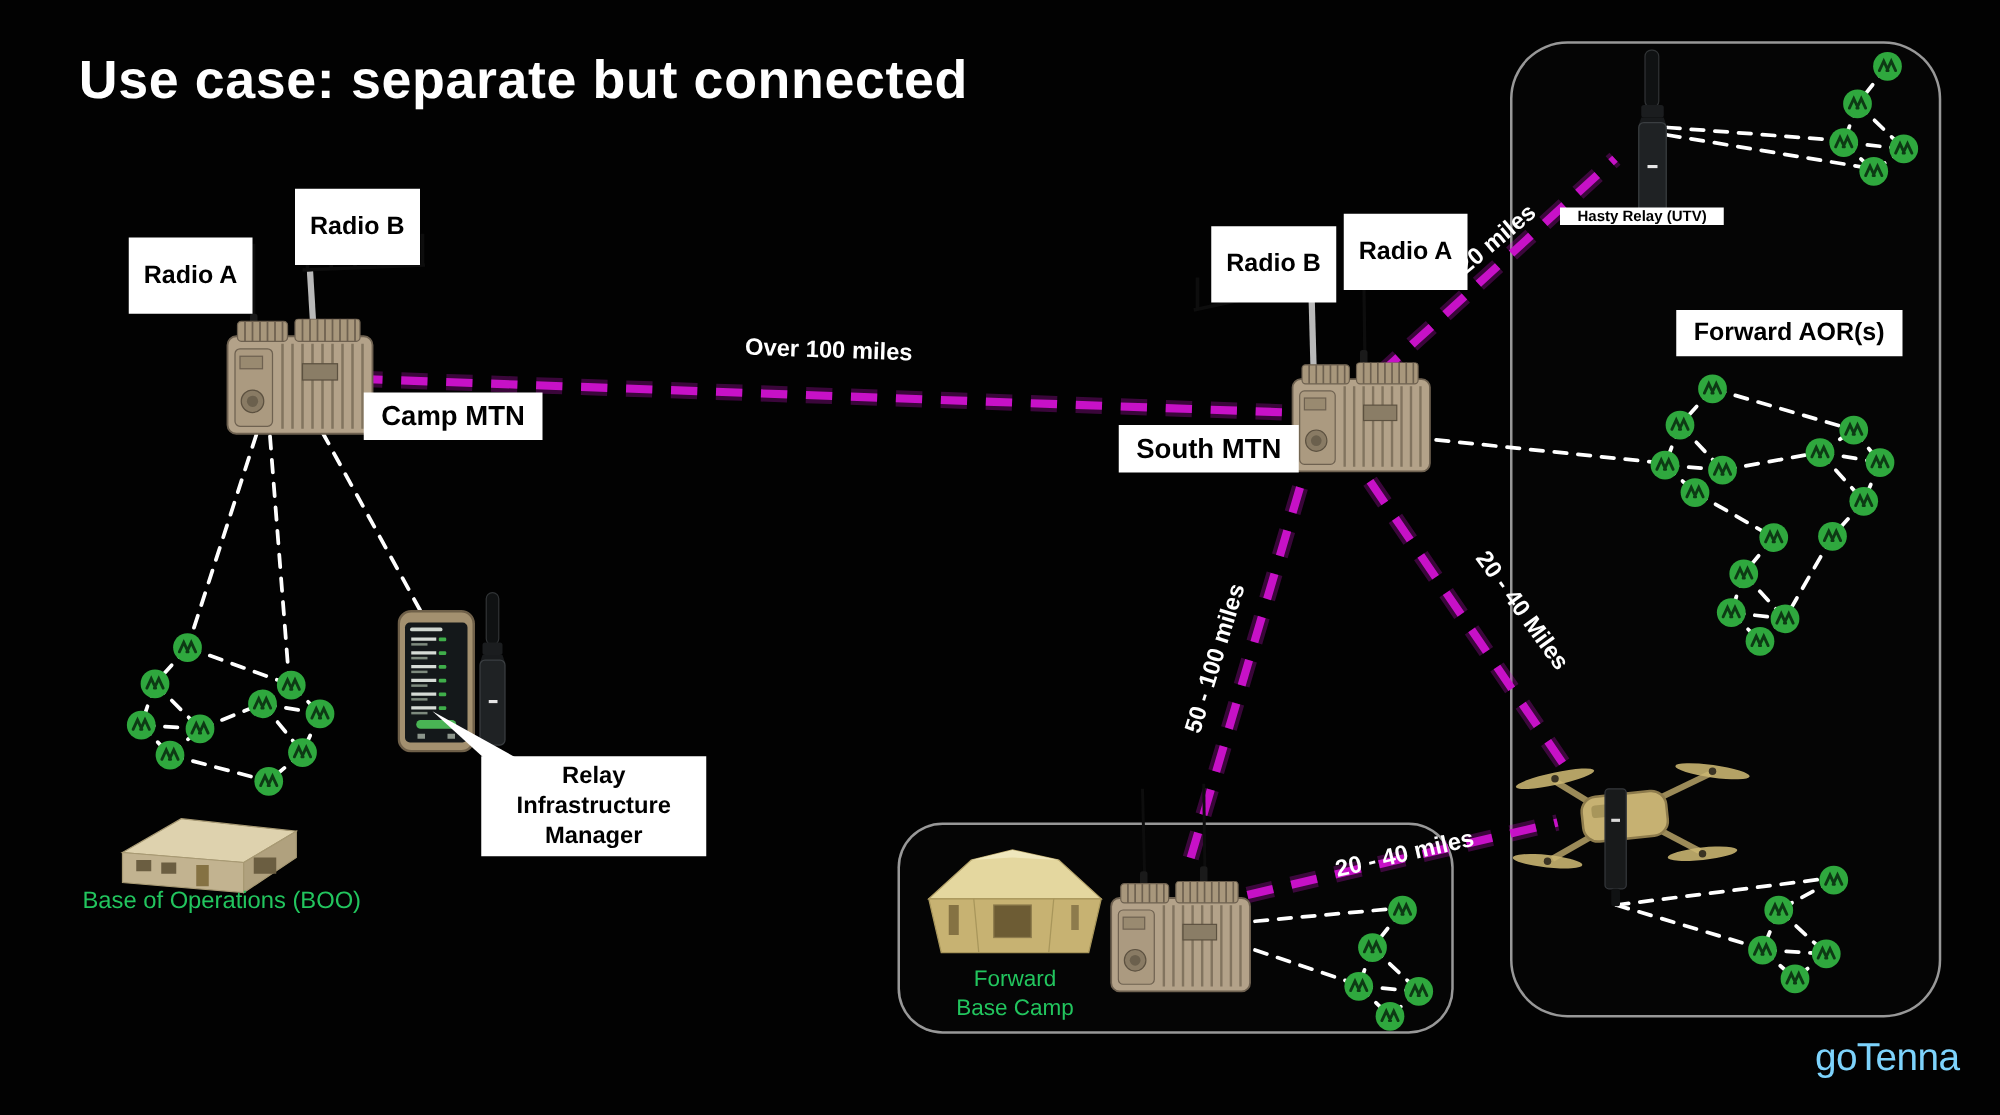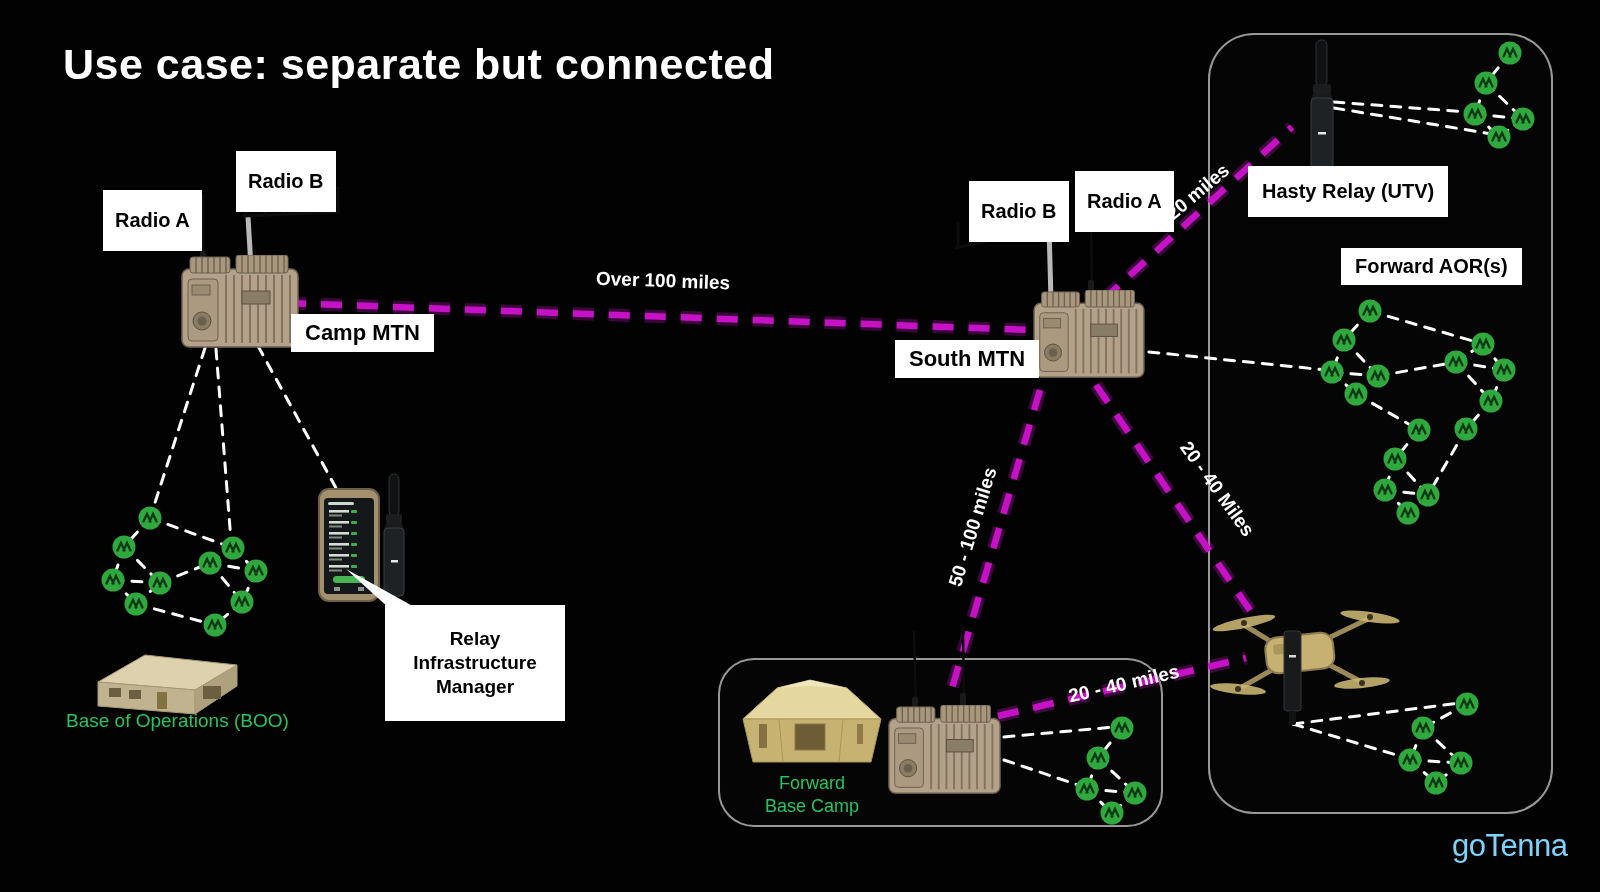--- a/index.html
+++ b/index.html
@@ -16,23 +16,23 @@
   #brand{position:absolute;left:1452px;top:828px;font-size:31px;color:#7dd3fc;font-weight:400;letter-spacing:-.5px;}
   
   .wbox{position:absolute;background:#fff;color:#000;font-weight:bold;font-size:20px;
         padding:19px 12px;white-space:nowrap;}
   #lbl-radio-a-east{left:103px;top:190px;}
   #lbl-radio-b-east{left:236px;top:151px;}
   #lbl-east-mtn{left:291px;top:314px;font-size:22px;padding:6px 14px;}
   #lbl-radio-b-south{left:969px;top:181px;}
   #lbl-radio-a-south{left:1075px;top:171px;}
   #lbl-south-mtn{left:895px;top:340px;font-size:22px;padding:6px 14px;}
-  #lbl-hasty{left:1248px;top:166px;font-size:20px;padding:14px 14px;text-align:center;}
+  #lbl-hasty{left:1248px;top:166px;font-size:12px;padding:0 14px;text-align:center;}
   #lbl-aor{left:1341px;top:248px;font-size:20px;padding:7px 14px;}
-  #lbl-relay-mgr{left:385px;top:605px;width:168px;text-align:center;font-size:19px;line-height:24px;padding:22px 6px;}
+  #lbl-relay-mgr{left:385px;top:605px;width:168px;text-align:center;font-size:19px;line-height:24px;padding:4px 6px;}
   
   .plain{position:absolute;color:#22c55e;font-weight:normal;}
   #lbl-boo{left:66px;top:710px;font-size:19px;}
   #lbl-camp{left:752px;top:772px;width:120px;text-align:center;font-size:18px;line-height:23px;}
   
   .dist{position:absolute;color:#fff;font-weight:bold;font-size:19px;white-space:nowrap;}
   #dist-over100{left:663px;top:281px;transform:translate(-50%,-50%) rotate(2deg);}
   #dist-20{left:1198px;top:192px;transform:translate(-50%,-50%) rotate(-40deg);}
   #dist-50-100{left:973px;top:527px;transform:translate(-50%,-50%) rotate(-73deg);}
   #dist-2040-south{left:1217px;top:489px;transform:translate(-50%,-50%) rotate(54deg);}

